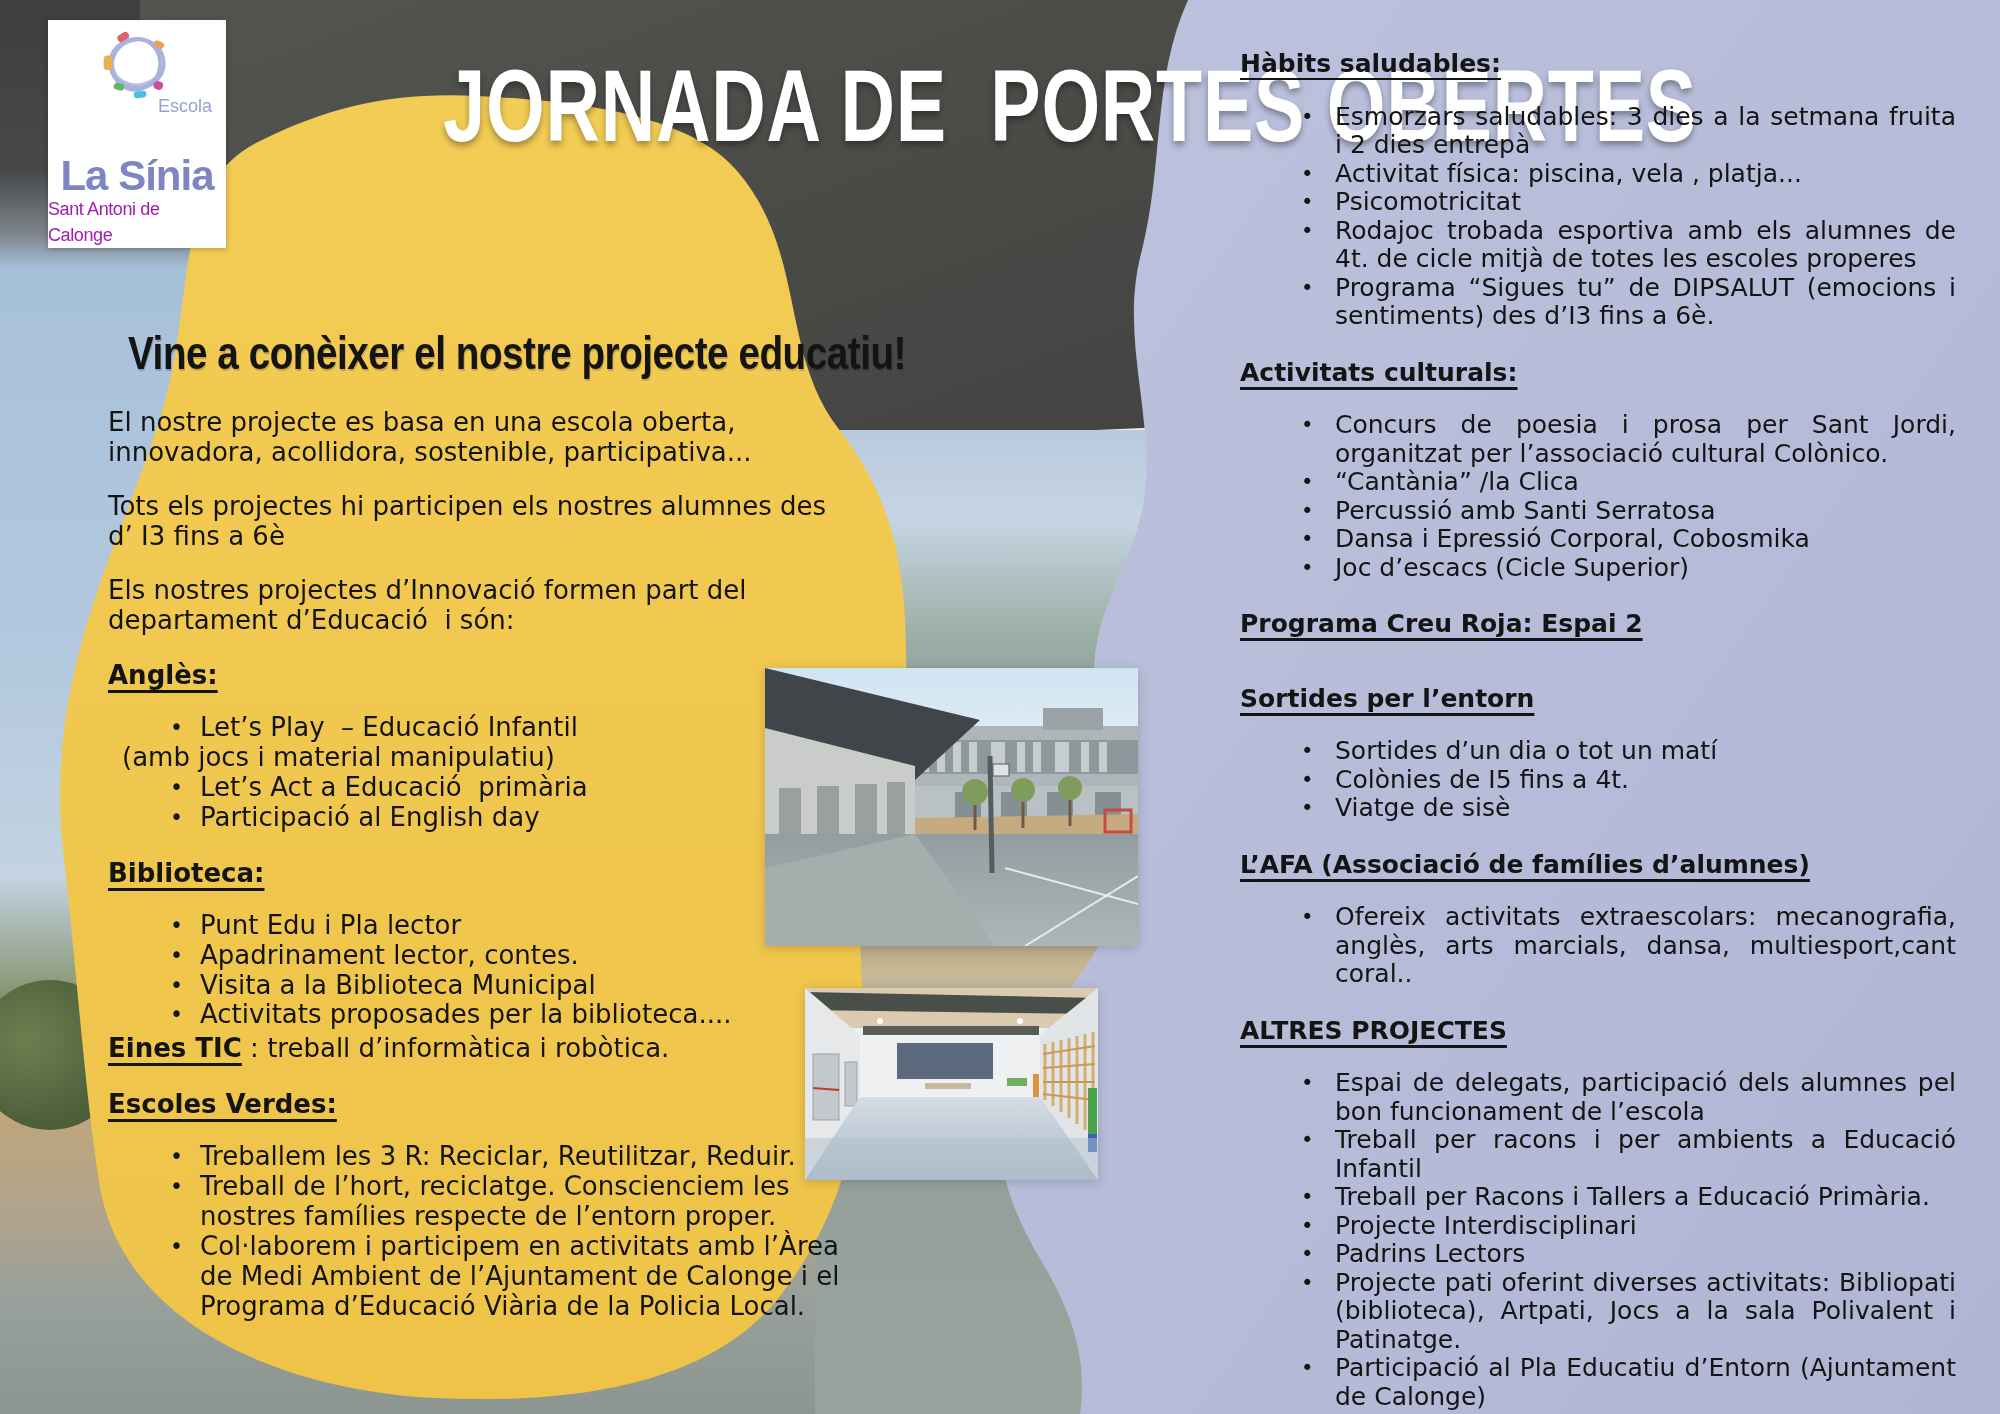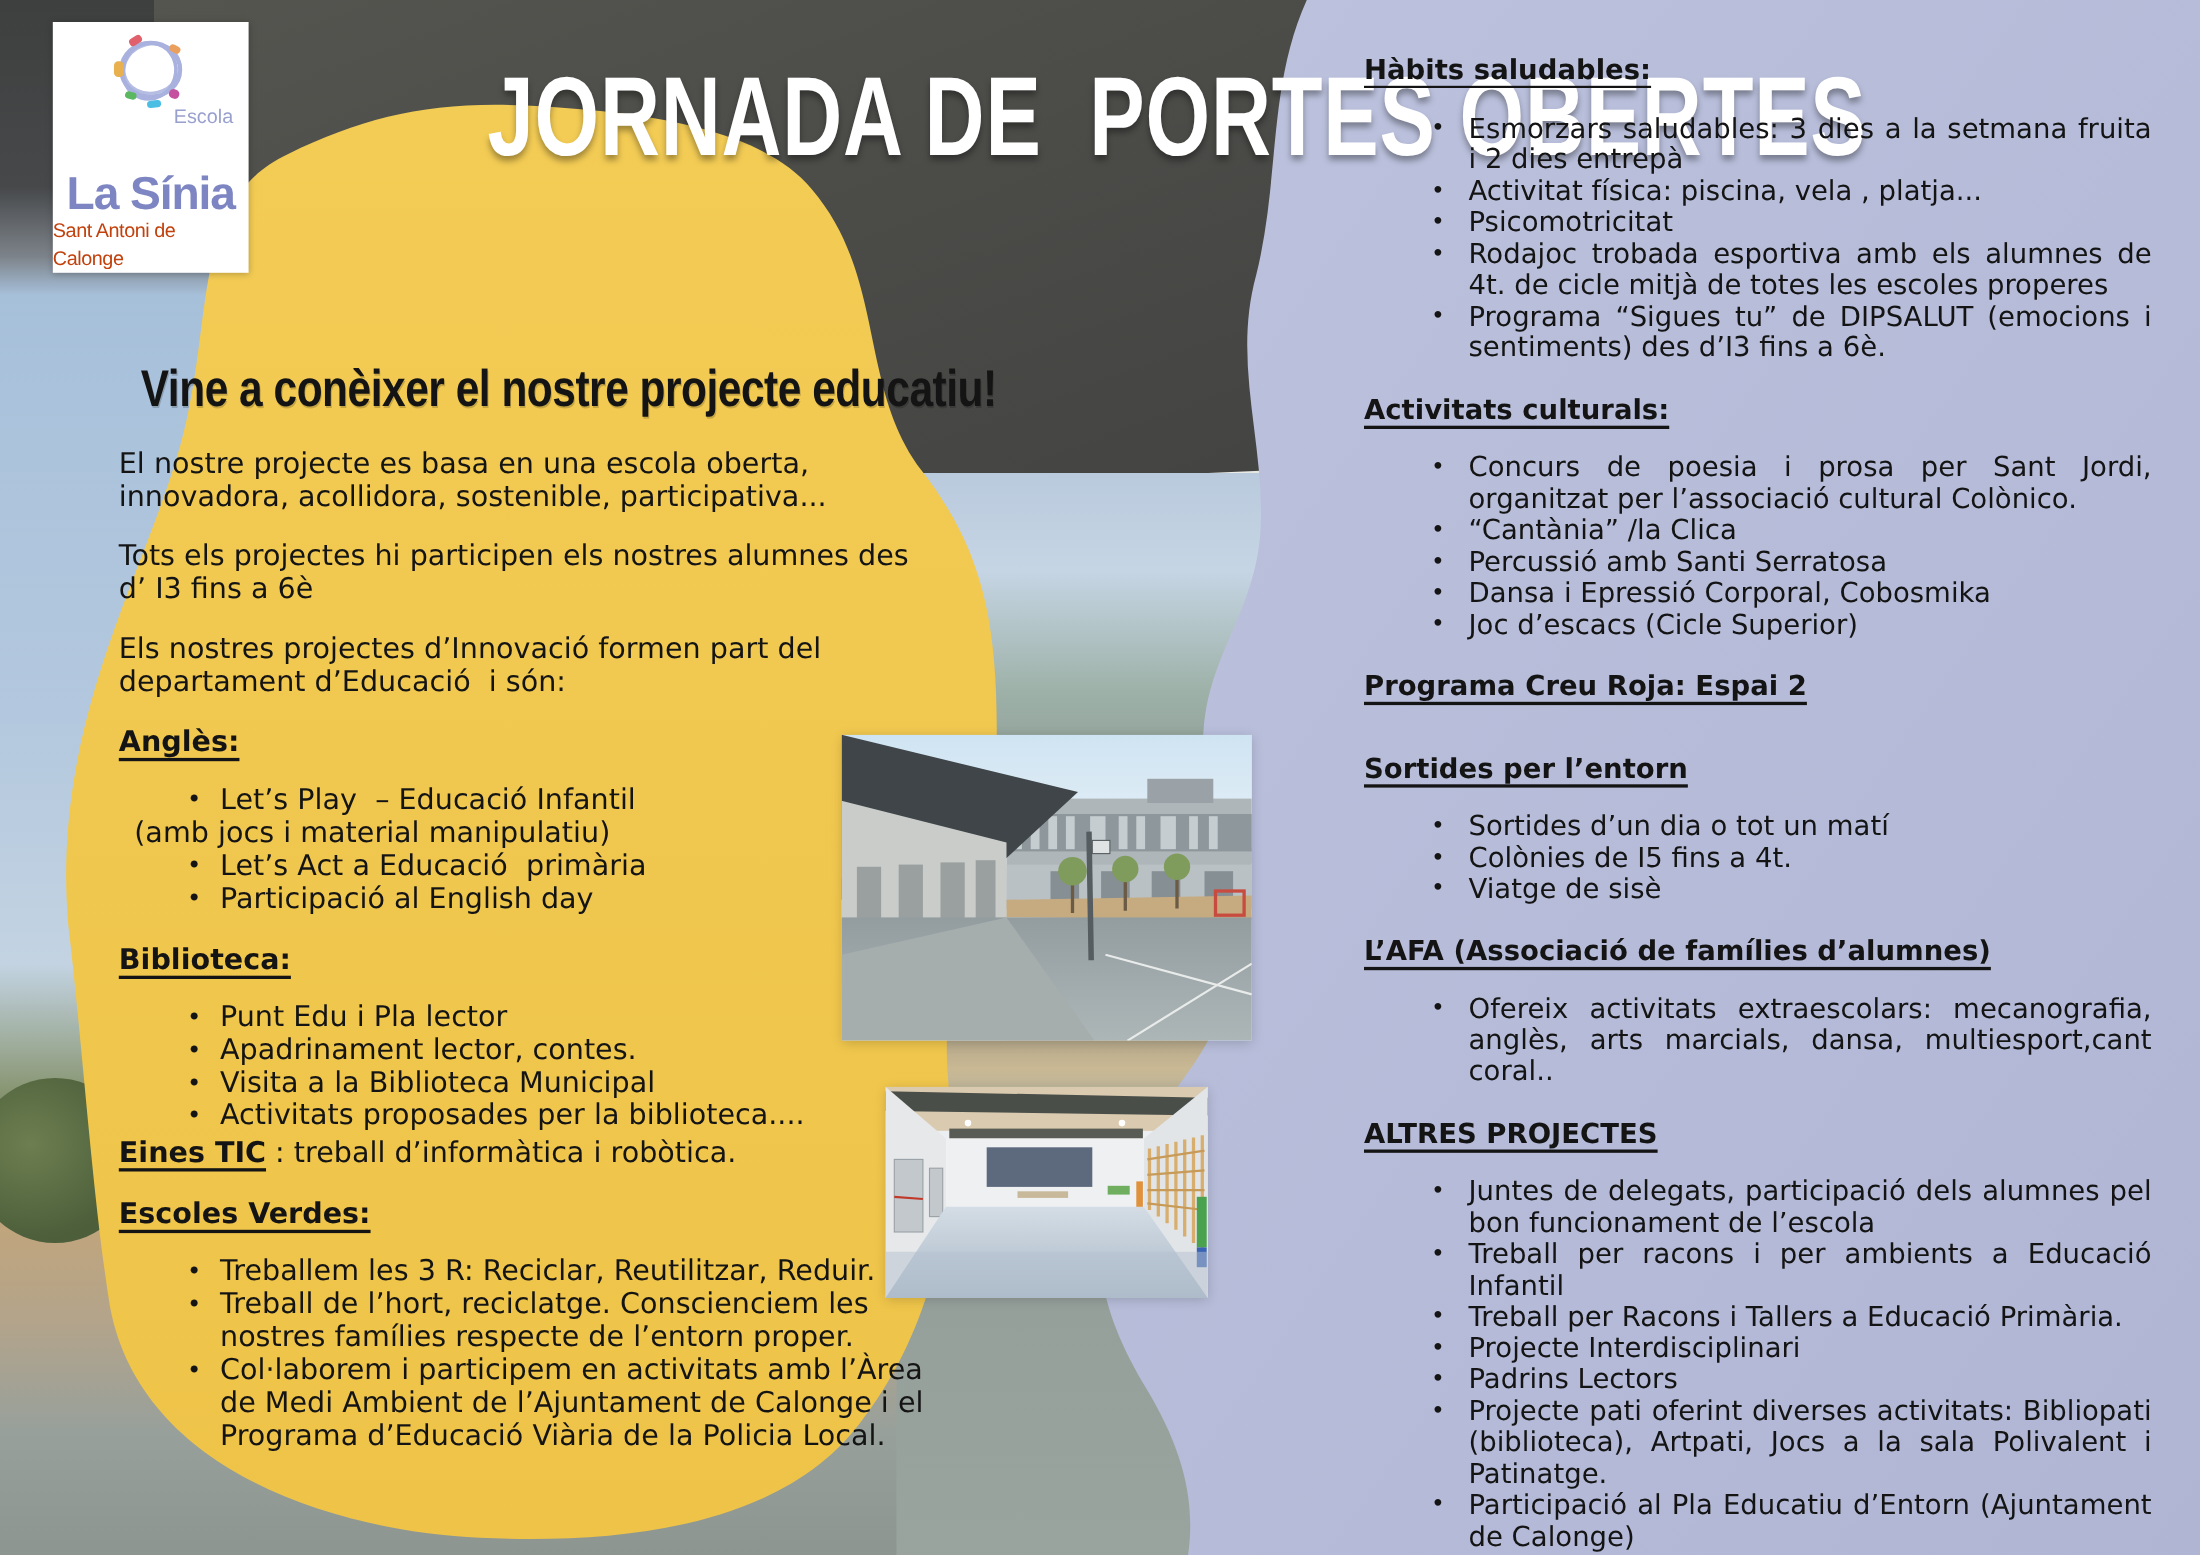--- a/index.html
+++ b/index.html
@@ -54,21 +54,21 @@
   .logo{
     position:absolute;left:48px;top:20px;width:178px;height:228px;z-index:4;
     background:#fff;box-shadow:0 1px 6px rgba(0,0,0,.25);
     display:flex;flex-direction:column;align-items:center;
   }
   .logo svg{margin-top:10px;}
   .logo-escola{width:100%;text-align:right;padding-right:14px;box-sizing:border-box;
     color:#9aa0ce;font-size:18px;line-height:14px;font-family:"Liberation Sans",sans-serif;}
   .logo-name{color:var(--logo_purple);font-size:42px;font-weight:bold;line-height:40px;
     font-family:"Liberation Sans",sans-serif;letter-spacing:-1px;margin-top:43px;}
-  .logo-sub{color:#c2410c;font-size:18px;line-height:26px;font-family:"Liberation Sans",sans-serif;
+  .logo-sub{color:#a21caf;font-size:18px;line-height:26px;font-family:"Liberation Sans",sans-serif;
     letter-spacing:-0.4px;}
   
   .title-wrap{position:absolute;left:223px;top:48px;width:965px;z-index:4;text-align:center;}
   .title-wrap span{
     display:inline-block;transform:scaleX(.74);transform-origin:center;
     font-family:"Liberation Sans",sans-serif;font-weight:bold;font-size:102px;
     color:var(--title_color);white-space:pre;letter-spacing:1px;
     text-shadow:0 4px 7px rgba(0,0,0,.35);
   }
   
@@ -225,21 +225,21 @@
       <li>Viatge de sisè</li>
     </ul>
 
     <h3 class="sec">L’AFA (Associació de famílies d’alumnes)</h3>
     <ul>
       <li>Ofereix activitats extraescolars: mecanografia, anglès, arts marcials, dansa, multiesport,cant coral..</li>
     </ul>
 
     <h3 class="sec">ALTRES PROJECTES</h3>
     <ul>
-      <li>Juntes de delegats, participació dels alumnes pel bon funcionament de l’escola</li>
+      <li>Espai de delegats, participació dels alumnes pel bon funcionament de l’escola</li>
       <li>Treball per racons i per ambients a Educació Infantil</li>
       <li>Treball per Racons i Tallers a Educació Primària.</li>
       <li>Projecte Interdisciplinari</li>
       <li>Padrins Lectors</li>
       <li>Projecte pati oferint diverses activitats: Bibliopati (biblioteca), Artpati, Jocs a la sala Polivalent i Patinatge.</li>
       <li>Participació al Pla Educatiu d’Entorn (Ajuntament de Calonge)</li>
     </ul>
   </div>
 
   <div class="photo" id="photo-yard">

